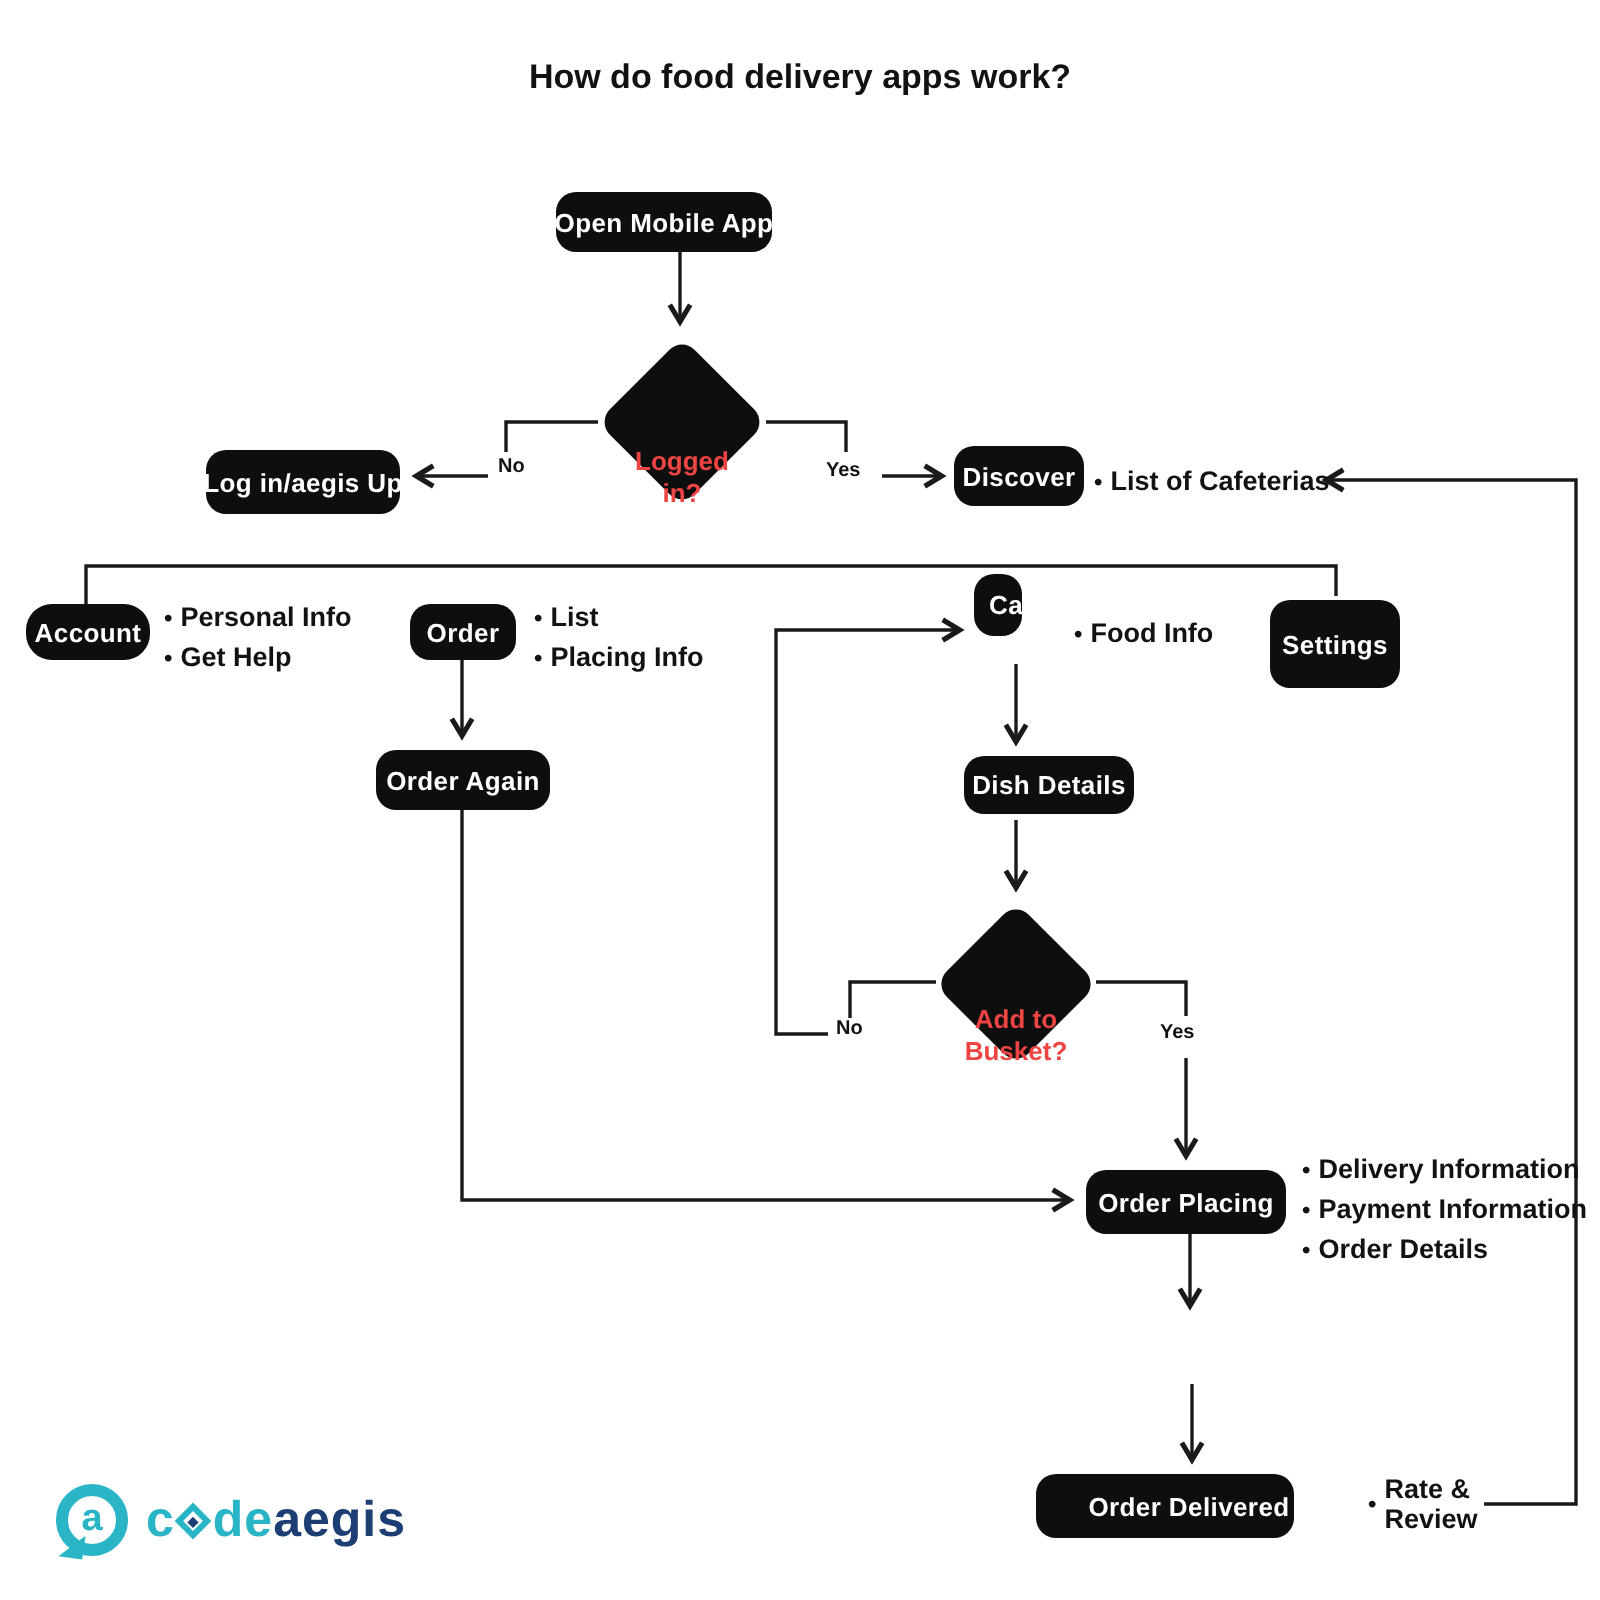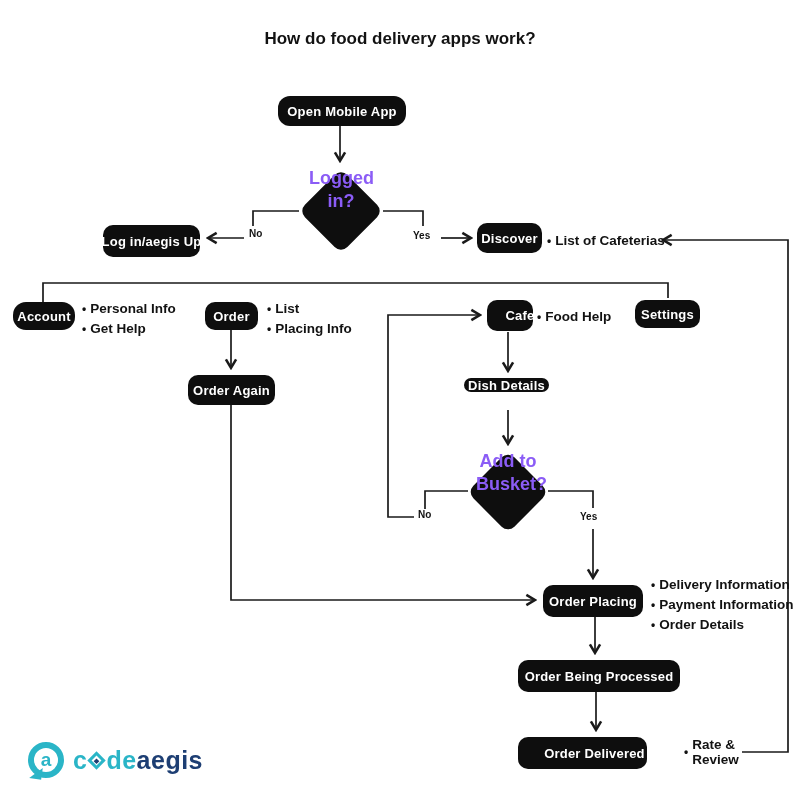--- a/index.html
+++ b/index.html
@@ -28,22 +28,22 @@
     font-size:13px; font-weight:600; letter-spacing:.2px; white-space:nowrap;
     text-align:center;
   }
 
   .diamond{position:absolute;}
   .diamond-bg{
     position:absolute; background:var(--node-bg); border-radius:9px;
     transform:rotate(45deg);
   }
   .diamond-text{
-    position:absolute; inset:0; display:flex; align-items:flex-start; justify-content:center;
-    color:#8b5cf6; font-size:18px; font-weight:600; text-align:center; line-height:1.25;
+    position:absolute; inset:0; display:flex; align-items:flex-end; justify-content:center;
+    color:#ef4444; font-size:13px; font-weight:600; text-align:center; line-height:1.25;
   }
   .diamond-text > span{display:block; width:64px;}
 
   .edge-label{
     position:absolute; background:var(--bg); color:var(--ink);
     font-size:10px; font-weight:600; padding:0 2px; line-height:1;
   }
 
   .anno{position:absolute; color:var(--ink); font-size:13.5px; font-weight:600;}
   .anno .row{display:flex; align-items:baseline; line-height:19px; white-space:nowrap;}
@@ -97,55 +97,54 @@
     <path class="edge" d="M468 491 H425 V509"></path>
     <path class="edge" d="M414 517 H388 V315 H479" marker-end="url(#arrow)"></path>
     <path class="edge" d="M548 491 H593 V508"></path>
     <path class="edge" d="M593 529 V577" marker-end="url(#arrow)"></path>
     <path class="edge" d="M231 405 V600 H534" marker-end="url(#arrow)"></path>
     <path class="edge" d="M595 617 V652" marker-end="url(#arrow)"></path>
     <path class="edge" d="M596 692 V729" marker-end="url(#arrow)"></path>
     <path class="edge" d="M742 752 H788 V240 H664" marker-end="url(#arrow)"></path>
   </svg>
 
-  <div class="node" style="left:278px; top:96px; width:128px; height:30px;border-radius:12px;">Open Mobile App</div>
+  <div class="node" style="left:278px; top:96px; width:108px; height:30px;">Open Mobile App</div>
 
   <div class="diamond" style="left:297px; top:167px; width:88px; height:88px;">
     <div class="diamond-bg" style="left:14px; top:14px; width:60px; height:60px;"></div>
     <div class="diamond-text">
         <span>Logged in?</span>
       </div>
   </div>
 
   <div class="node" style="left:103px; top:225px; width:97px; height:32px;">Log in/aegis Up</div>
 
   <div class="node" style="left:477px; top:223px; width:65px; height:30px;">Discover</div>
 
   <div class="node" style="left:13px; top:302px; width:62px; height:28px;border-radius:13px;">Account</div>
 
   <div class="node" style="left:205px; top:302px; width:53px; height:28px;">Order</div>
 
-  <div class="node" style="left:487px; top:300px; width:46px; height:31px;padding-left:20px;">Cafe</div>
-
-  <div class="node" style="left:635px; top:300px; width:65px; height:28px;">Settings</div>
+  <div class="node" style="left:487px; top:287px; width:24px; height:31px;padding-left:20px;">Cafe</div>
+
+  <div class="node" style="left:635px; top:300px; width:65px; height:44px;">Settings</div>
 
   <div class="node" style="left:188px; top:375px; width:87px; height:30px;">Order Again</div>
 
-  <div class="node" style="left:464px; top:378px; width:85px; height:14px;">Dish Details</div>
+  <div class="node" style="left:482px; top:378px; width:85px; height:29px;">Dish Details</div>
 
   <div class="diamond" style="left:466px; top:450px; width:84px; height:84px;">
     <div class="diamond-bg" style="left:13px; top:13px; width:58px; height:58px;"></div>
     <div class="diamond-text">
         <span>Add to Busket?</span>
       </div>
   </div>
 
   <div class="node" style="left:543px; top:585px; width:100px; height:32px;">Order Placing</div>
 
-  <div class="node" style="left:518px; top:660px; width:162px; height:32px;">Order Being Processed</div>
 
   <div class="node" style="left:518px; top:737px; width:129px; height:32px;padding-left:24px;">Order Delivered</div>
 
   <span class="edge-label" style="left:247px; top:229px;">No</span>
   <span class="edge-label" style="left:411px; top:231px;">Yes</span>
   <span class="edge-label" style="left:416px; top:510px;">No</span>
   <span class="edge-label" style="left:578px; top:512px;">Yes</span>
 
   <div class="anno" style="left:547px; top:231px;">
     <div class="row">
@@ -172,21 +171,21 @@
       </div>
     <div class="row">
         <span class="b">•</span>
         <span>Placing Info</span>
       </div>
   </div>
 
   <div class="anno" style="left:537px; top:307px;">
     <div class="row">
         <span class="b">•</span>
-        <span>Food Help</span>
+        <span>Food Info</span>
       </div>
   </div>
 
   <div class="anno loose" style="left:651px; top:575px;">
     <div class="row">
         <span class="b">•</span>
         <span>Delivery Information</span>
       </div>
     <div class="row">
         <span class="b">•</span>

